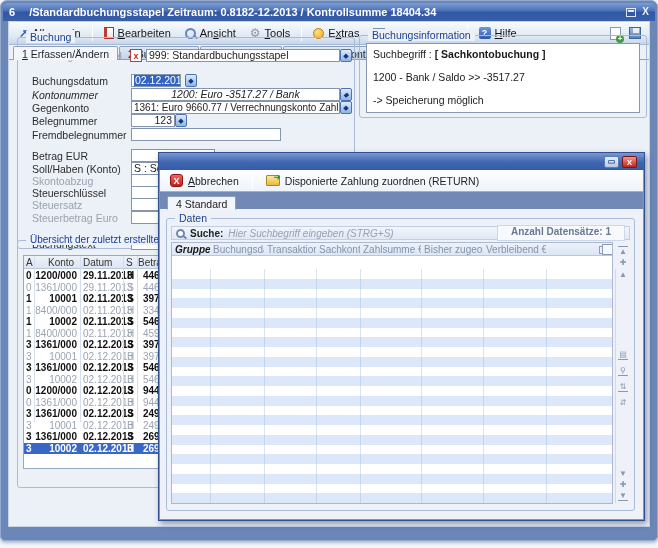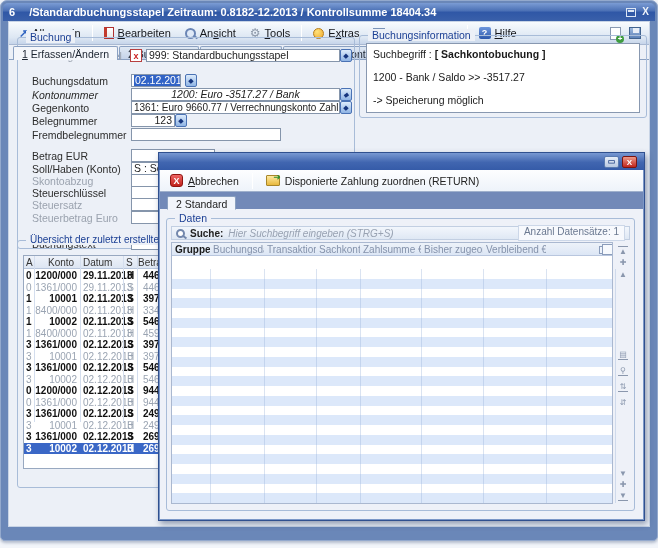--- a/index.html
+++ b/index.html
@@ -110,30 +110,30 @@
   .dlg-band { position:absolute; left:1px; top:39px; right:1px; height:17px; background:#7289b8; }
   .dlg-tab { position:absolute; left:8px; top:43px; height:14px; padding:1px 8px; background:#f2f5fb;
     border:1px solid #8aa0c0; border-bottom:1px solid #f2f5fb; border-radius:2px 2px 0 0; font-size:10.5px; z-index:2; }
   .dlg-body { position:absolute; left:1px; top:56px; right:1px; bottom:1px; background:#eef1f8; }
   .daten { left:6px; top:9px; right:8px; bottom:8px; }
   .daten > .legend { background:#eef1f8; }
 
   .search-row { position:absolute; left:4px; top:7px; right:4px; height:14px; background:linear-gradient(#f2f6fc,#dfe8f4);
     border:1px solid #c2cfe2; display:flex; align-items:center; gap:5px; padding:0 4px; font-size:10px; }
   .search-ph { color:#98a2b2; font-style:italic; }
-  .count-box { margin-left:auto; background:#f7f9fd; border:1px solid #ccd7e8; color:#6a7890; padding:0 5px; height:16px; line-height:11px; }
+  .count-box { margin-left:auto; background:#f7f9fd; border:1px solid #ccd7e8; color:#6a7890; padding:0 13px; height:16px; line-height:11px;font-weight:bold; }
 
   .dt-table { position:absolute; left:4px; top:23px; right:21px; bottom:6px; background:#fff; border:1px solid #aab8d0; }
   .dt-head { position:absolute; left:0; top:0; right:0; height:13px; background:linear-gradient(#edf2f9,#dce6f5); border-bottom:1px solid #b8c6de; font-size:10px; color:#8492ab; display:flex; }
   .dt-head .c, .dt-row .c { height:13px; line-height:13px; padding:0 3px; white-space:nowrap; overflow:hidden; }
   .c-gruppe { width:38px; } .c-bdat { width:54px; } .c-trans { width:52px; text-align:right; }
   .c-sach { width:44px; text-align:right; } .c-zahl { width:61px; text-align:right; }
   .c-bisher { width:62px; } .c-verbl { width:63px; text-align:right; } .c-fill { flex:1; }
   .c-ico { width:17px; display:flex; align-items:center; justify-content:center; }
-  .dt-head .c-gruppe { color:#1a1a1a; font-weight:bold; }
+  .dt-head .c-gruppe { color:#1a1a1a; font-weight:bold;font-style:italic; }
   .dt-row { display:flex; font-size:10px; }
   .dt-row.selected { background:#2e59bd; color:#fff; }
   .dt-row.selected .c-gruppe { background:#5b7fd0; }
   .dt-empty { position:absolute; left:0; top:26px; right:0; bottom:0; }
   .dt-erow { height:9.75px; }
   .dt-erow.alt { background:#dce8fa; }
   .dt-vgrid i { position:absolute; top:0; bottom:0; width:1px; background:rgba(150,175,215,.35); }
 
   .dt-side { position:absolute; right:3px; top:23px; width:16px; bottom:6px; font-size:8px; color:#8a97ad; }
   .dt-side .s { position:absolute; left:3px; width:10px; text-align:center; }
@@ -457,21 +457,21 @@
         <span id="cancel-label"><u>A</u>bbrechen</span>
       </span>
       <span class="menu-sep"></span>
       <span class="tbbtn">
         <span class="ic ic-assign"></span>
         <span>Disponierte Zahlung zuordnen (RETURN)</span>
       </span>
     </div>
 
     <div class="dlg-band"></div>
-    <div class="dlg-tab">2 Standard</div>
+    <div class="dlg-tab">4 Standard</div>
 
     <div class="dlg-body">
       <div class="group daten" style="position:absolute;">
         <span class="legend">Daten</span>
 
         <div class="search-row">
           <span class="ic ic-mag"></span>
           <b>Suche:</b>
           <span class="search-ph">Hier Suchbegriff eingeben (STRG+S)</span>
           <span class="count-box">Anzahl Datensätze: 1</span>

